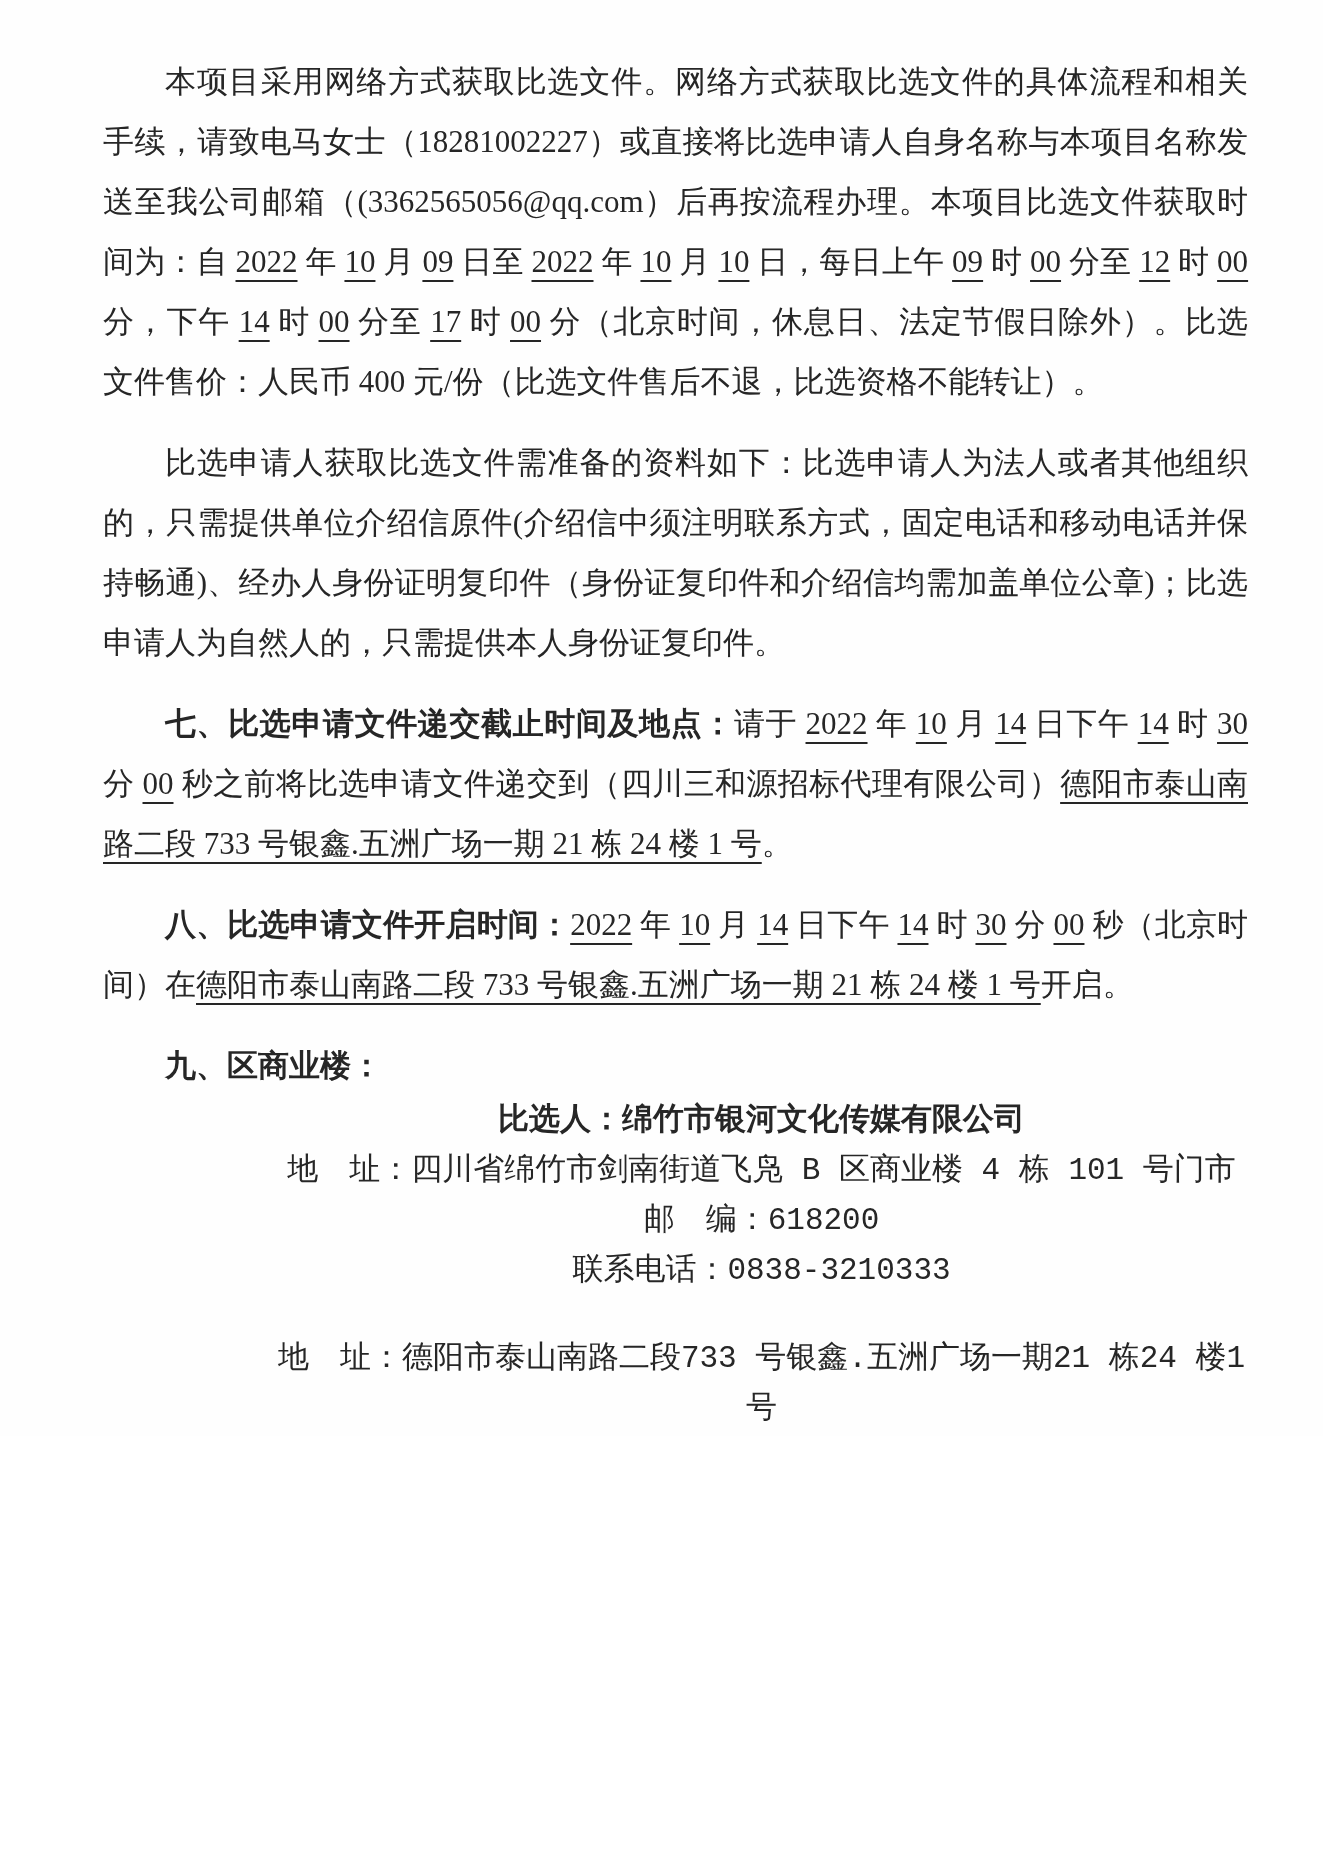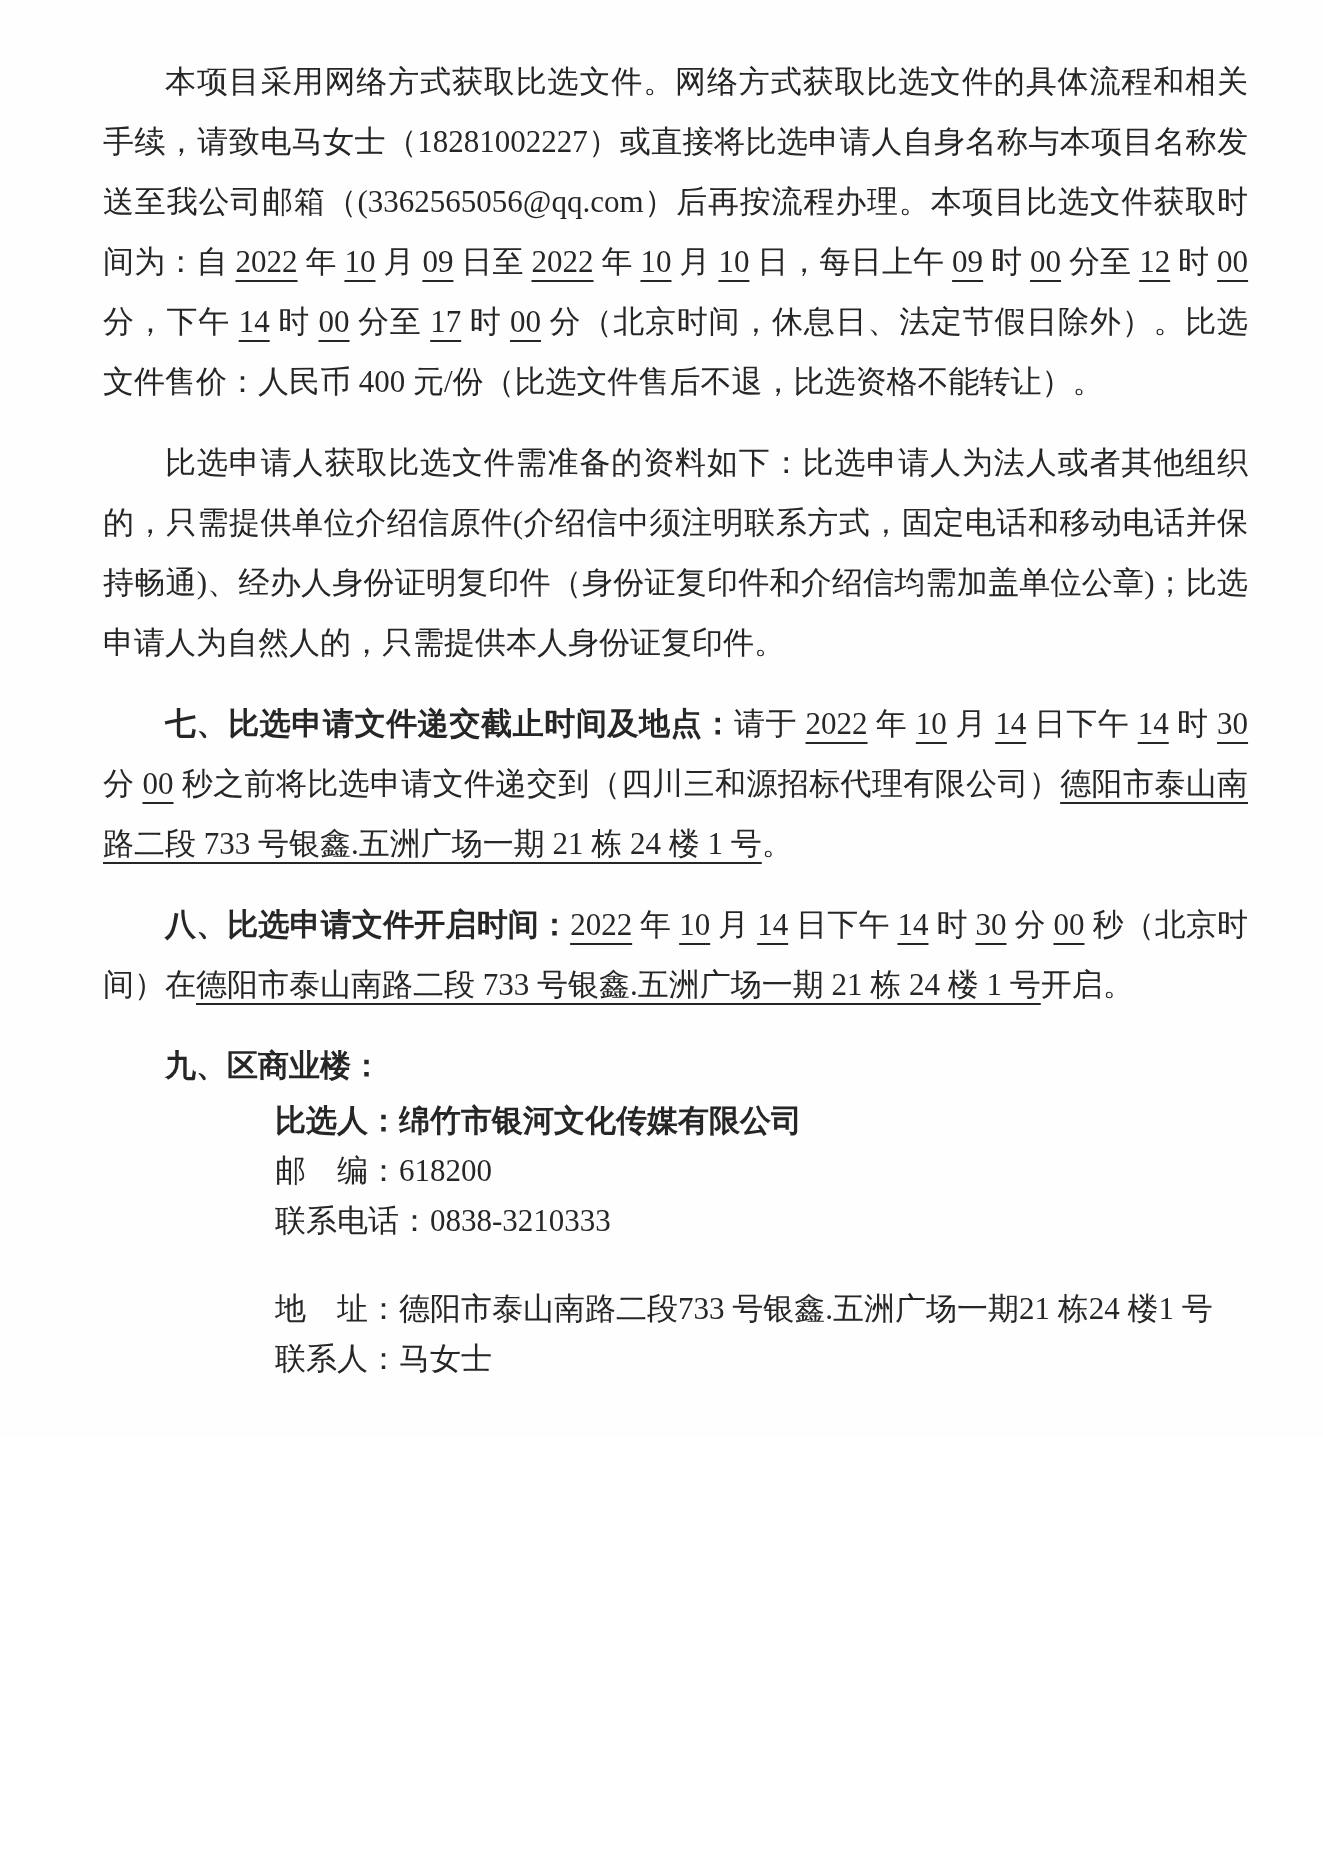--- a/index.html
+++ b/index.html
@@ -26,21 +26,21 @@
   .u {
     text-decoration: underline;
     text-underline-offset: 8px;
     text-decoration-thickness: 1.5px;
   }
   .contact-block {
     padding-left: 172px;
     line-height: 50px;
     margin: 0 0 38px 0;
   }
-  .cline { text-align: left; }
+  .cline { text-align: center; font-family: Liberation Mono, monospace; }
   .footer-date {
     position: absolute;
     top: 1760px;
     right: 202px;
     font-size: 20px;
     letter-spacing: 3px;
     white-space: nowrap;
   }
 </style>
 </head>
@@ -53,20 +53,21 @@
   <p class="para"><span>比选申请人获取比选文件需准备的资料如下：比选申请人为法人或者其他组织的，只需提供单位介绍信原件(介绍信中须注明联系方式，固定电话和移动电话并保持畅通)、经办人身份证明复印件（身份证复印件和介绍信均需加盖单位公章)；比选申请人为自然人的，只需提供本人身份证复印件。</span></p>
 
   <p class="para"><span class="b">七、比选申请文件递交截止时间及地点：</span><span>请于 </span><span class="u">2022</span><span> 年 </span><span class="u">10</span><span> 月 </span><span class="u">14</span><span> 日下午 </span><span class="u">14</span><span> 时 </span><span class="u">30</span><span> 分 </span><span class="u">00</span><span> 秒之前将比选申请文件递交到（四川三和源招标代理有限公司）</span><span class="u">德阳市泰山南路二段 733 号银鑫.五洲广场一期 21 栋 24 楼 1 号</span><span>。</span></p>
 
   <p class="para"><span class="b">八、比选申请文件开启时间：</span><span class="u">2022</span><span> 年 </span><span class="u">10</span><span> 月 </span><span class="u">14</span><span> 日下午 </span><span class="u">14</span><span> 时 </span><span class="u">30</span><span> 分 </span><span class="u">00</span><span> 秒（北京时间）在</span><span class="u">德阳市泰山南路二段 733 号银鑫.五洲广场一期 21 栋 24 楼 1 号</span><span>开启。</span></p>
 
   <p class="para tight"><span class="b">九、区商业楼：</span></p>
 
   <div class="contact-block">
     <div class="cline"><span class="b">比选人：绵竹市银河文化传媒有限公司</span></div>
+    <div class="cline"><span>地　址：四川省绵竹市剑南街道飞凫 B 区商业楼 4 栋 101 号门市</span></div>
     <div class="cline"><span>邮　编：618200</span></div>
     <div class="cline"><span>联系电话：0838-3210333</span></div>
   </div>
 
   <div class="contact-block">
     <div class="cline"><span>地　址：德阳市泰山南路二段733 号银鑫.五洲广场一期21 栋24 楼1 号</span></div>
     <div class="cline"><span>联系人：马女士</span></div>
   </div>
 
   <div class="footer-date">2022 年  10  月</div>

